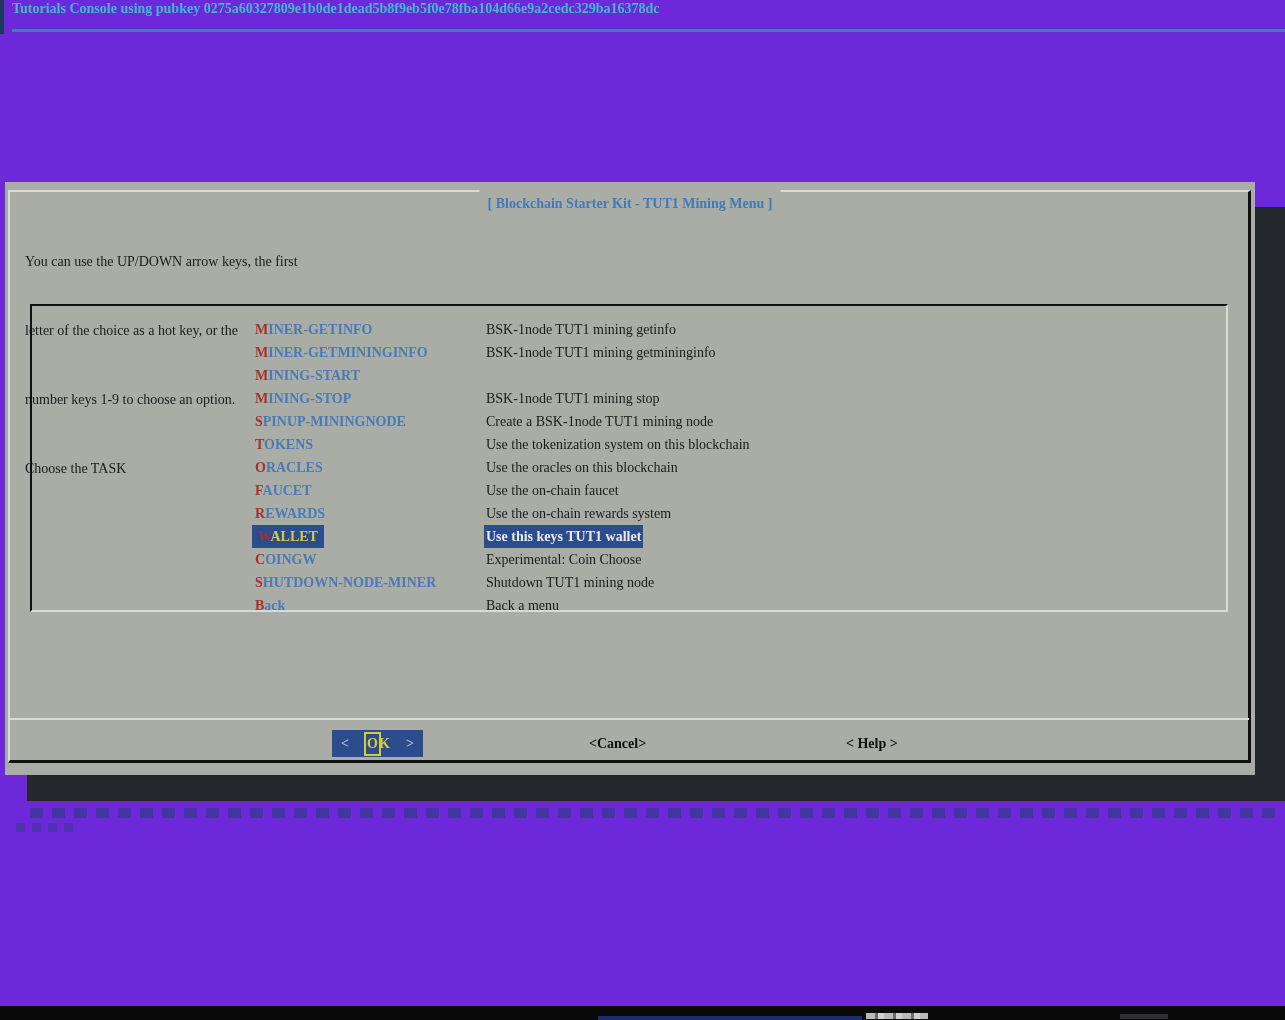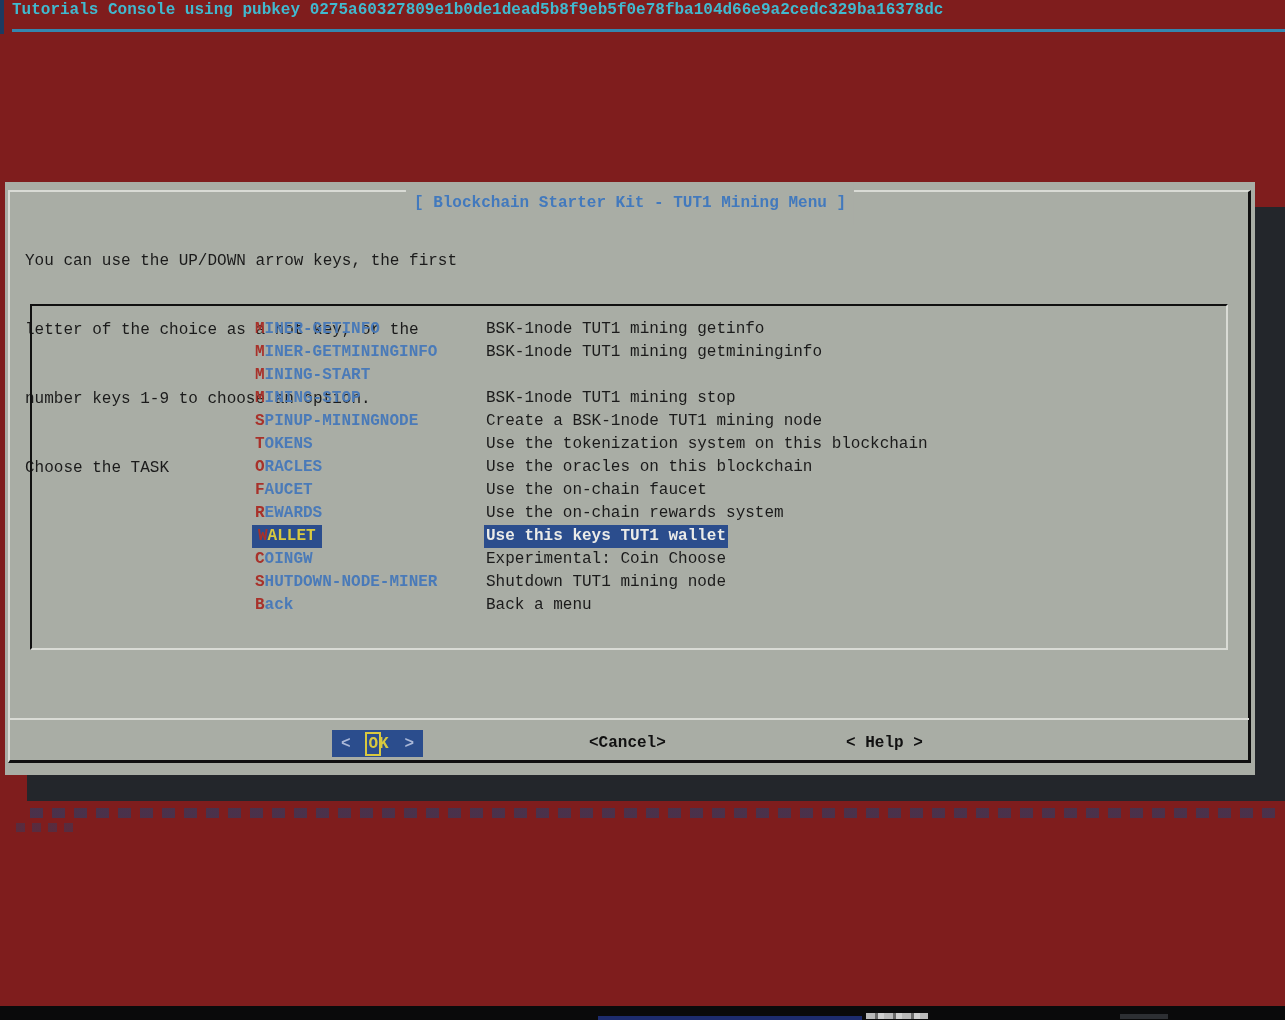--- a/index.html
+++ b/index.html
@@ -1,40 +1,40 @@
 <!DOCTYPE html>
 <html><head>
 <meta charset="utf-8">
 <style>
   html,body{margin:0;padding:0;background:#000;}
   .screen{
     position:relative;width:1285px;height:1020px;overflow:hidden;
-    background:#7f1d1d;
-    font-family:Liberation Mono, monospace;
-    font-size:16px;color:#1b1b1b;
+    background:#6d28d9;
+    font-family:Liberation Serif, serif;
+    font-size:14px;color:#1b1b1b;
   }
   
   .topbar{position:absolute;left:12px;top:1px;white-space:nowrap;
     color:#41b9cf;font-weight:bold;letter-spacing:0;}
   .topbar-line{position:absolute;left:12px;top:29px;right:0;height:3px;background:#3486ae;}
   .edge-sliver{position:absolute;left:0;top:0;width:4px;height:34px;background:#1c3a61;}
 
   
   .shadow{position:absolute;left:27px;top:207px;width:1258px;height:594px;background:#23262b;}
   .dialog{position:absolute;left:5px;top:182px;width:1250px;height:593px;background:#a9ada5;}
   .borderbox{position:absolute;left:3px;top:8px;right:4px;bottom:12px;
     border-style:solid;border-width:2px 3px 3px 2px;
     border-color:#d9dbd5 #101010 #101010 #d9dbd5;}
   .dialog-title{position:absolute;top:0px;left:50%;transform:translateX(-50%);
     background:#a9ada5;padding:12px 8px;color:#4279bd;font-weight:bold;
     line-height:19px;white-space:nowrap;z-index:2;}
   .instructions{position:absolute;left:20px;top:22px;line-height:23px;white-space:pre;}
 
   
-  .menubox{position:absolute;left:25px;top:122px;width:1198px;height:346px;
+  .menubox{position:absolute;left:25px;top:122px;width:1198px;height:308px;
     border-style:solid;border-width:2px;
     border-color:#101010 #d9dbd5 #d9dbd5 #101010;
     box-sizing:border-box;padding-top:12px;overflow:hidden;}
   .row{height:23px;line-height:23px;padding-left:223px;display:flex;white-space:pre;}
   .tagcol{width:231px;flex:none;}
   .taghl{display:inline-block;font-weight:bold;}
   .hot{color:#a8312a;}
   .tag{color:#4a7ab8;}
   .desc{color:#1b1b1b;}
   .row.selected .taghl{background:#2b4d8d;padding:0 6px;margin-left:-3px;}

